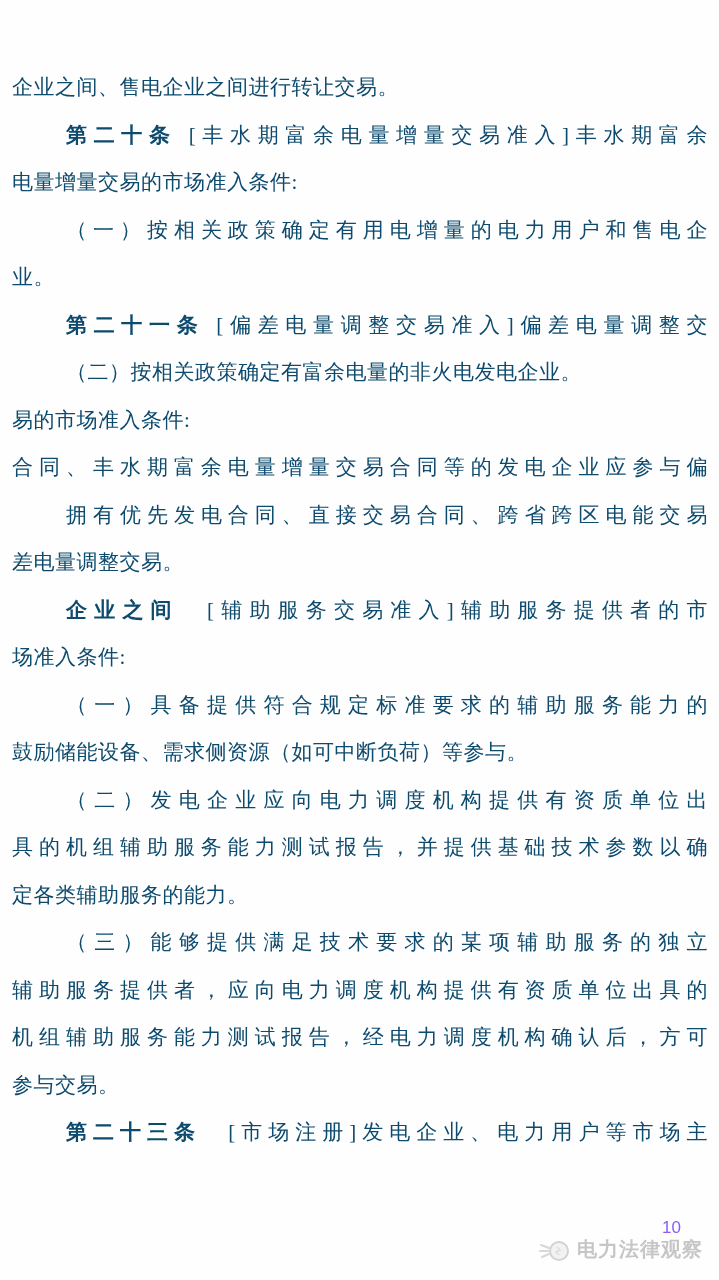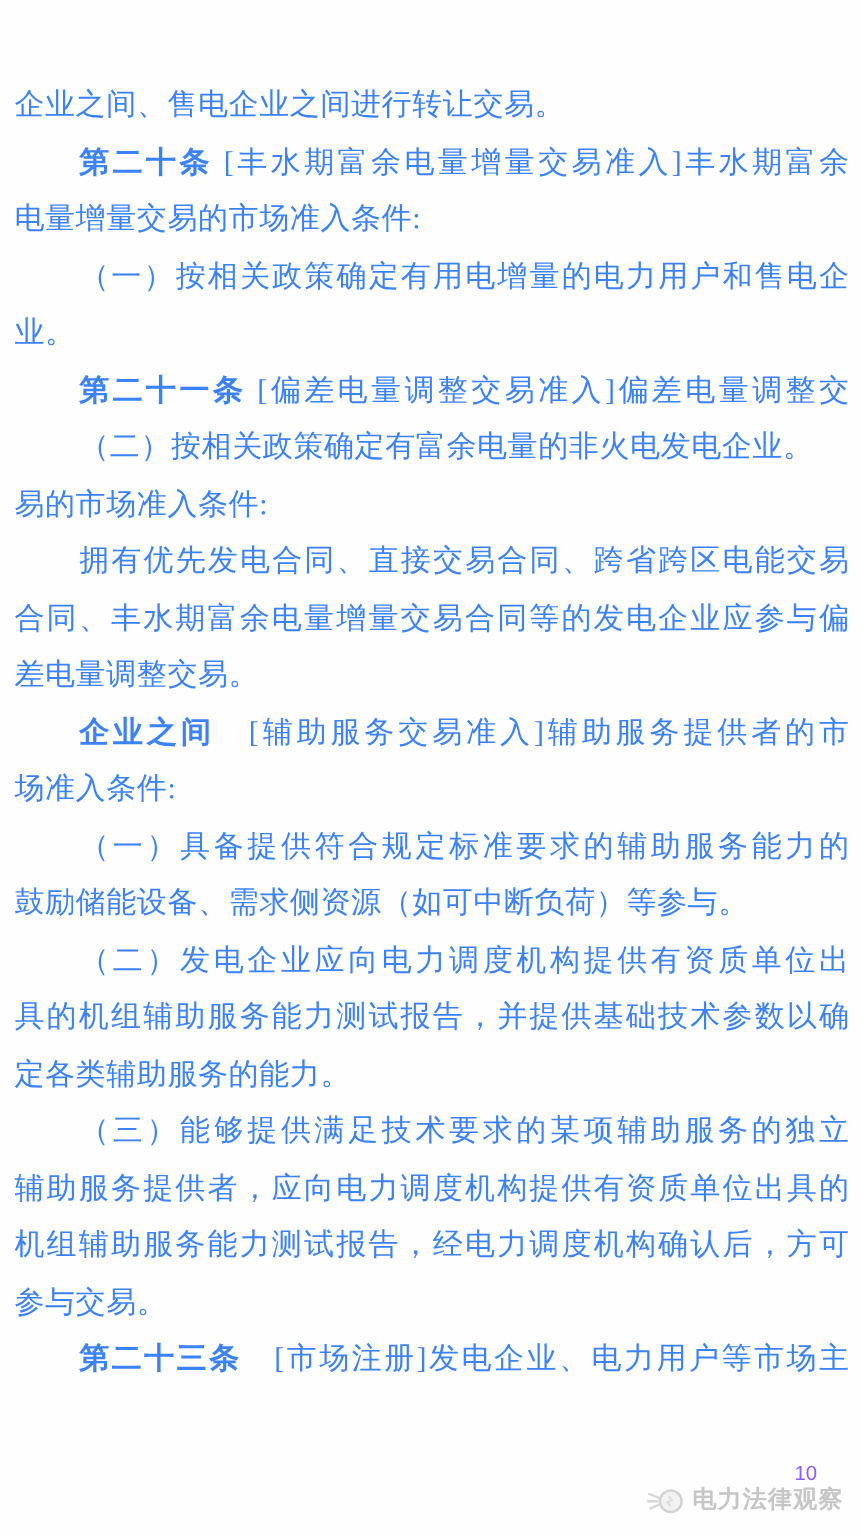--- a/index.html
+++ b/index.html
@@ -13,22 +13,22 @@
     height: 1280px;
     background: #fefefe;
     overflow: hidden;
     font-family: "Liberation Serif", "DejaVu Serif", serif;
   }
   .doc {
     position: absolute;
     top: 64px;
     left: 12px;
     width: 696px;
-    color: #3b82f6;
-    font-size: 25px;
+    color: #0c4a6e;
+    font-size: 21px;
   }
   .line {
     height: 47.5px;
     line-height: 47.5px;
     white-space: nowrap;
     letter-spacing: 0.5px;
   }
   .line.indent {
     padding-left: 54px;
   }
@@ -74,22 +74,22 @@
 
   <div class="doc">
     <div class="line"><span>企业之间、售电企业之间进行转让交易。</span></div>
     <div class="line indent justify"><span class="b">第二十条</span><span> [丰水期富余电量增量交易准入]丰水期富余</span></div>
     <div class="line"><span>电量增量交易的市场准入条件:</span></div>
     <div class="line indent justify"><span>（一）按相关政策确定有用电增量的电力用户和售电企</span></div>
     <div class="line"><span>业。</span></div>
     <div class="line indent justify"><span class="b">第二十一条</span><span> [偏差电量调整交易准入]偏差电量调整交</span></div>
     <div class="line indent"><span>（二）按相关政策确定有富余电量的非火电发电企业。</span></div>
     <div class="line"><span>易的市场准入条件:</span></div>
+    <div class="line justify"><span>合同、丰水期富余电量增量交易合同等的发电企业应参与偏</span></div>
     <div class="line indent justify"><span>拥有优先发电合同、直接交易合同、跨省跨区电能交易</span></div>
-    <div class="line justify"><span>合同、丰水期富余电量增量交易合同等的发电企业应参与偏</span></div>
     <div class="line"><span>差电量调整交易。</span></div>
     <div class="line indent justify"><span class="b">企业之间</span><span>　[辅助服务交易准入]辅助服务提供者的市</span></div>
     <div class="line"><span>场准入条件:</span></div>
     <div class="line indent justify"><span>（一）具备提供符合规定标准要求的辅助服务能力的</span></div>
     <div class="line"><span>鼓励储能设备、需求侧资源（如可中断负荷）等参与。</span></div>
     <div class="line indent justify"><span>（二）发电企业应向电力调度机构提供有资质单位出</span></div>
     <div class="line justify"><span>具的机组辅助服务能力测试报告，并提供基础技术参数以确</span></div>
     <div class="line"><span>定各类辅助服务的能力。</span></div>
     <div class="line indent justify"><span>（三）能够提供满足技术要求的某项辅助服务的独立</span></div>
     <div class="line justify"><span>辅助服务提供者，应向电力调度机构提供有资质单位出具的</span></div>

